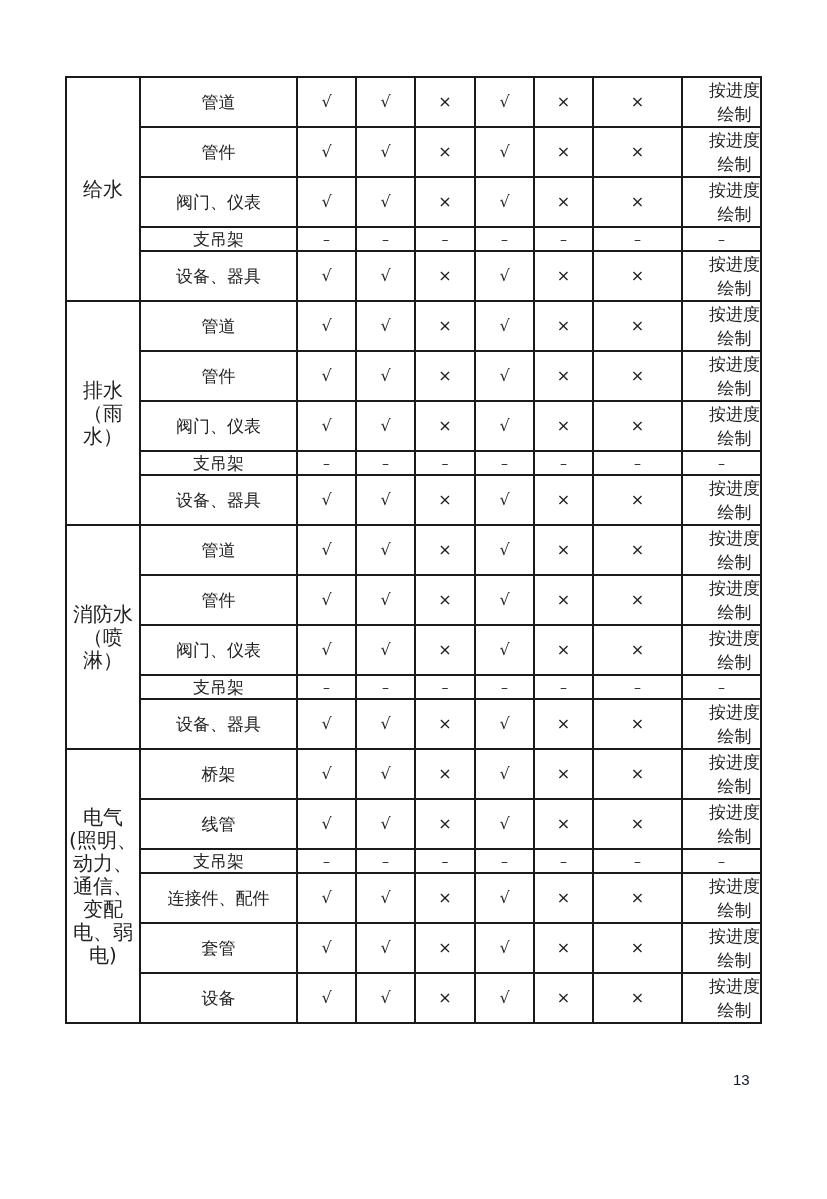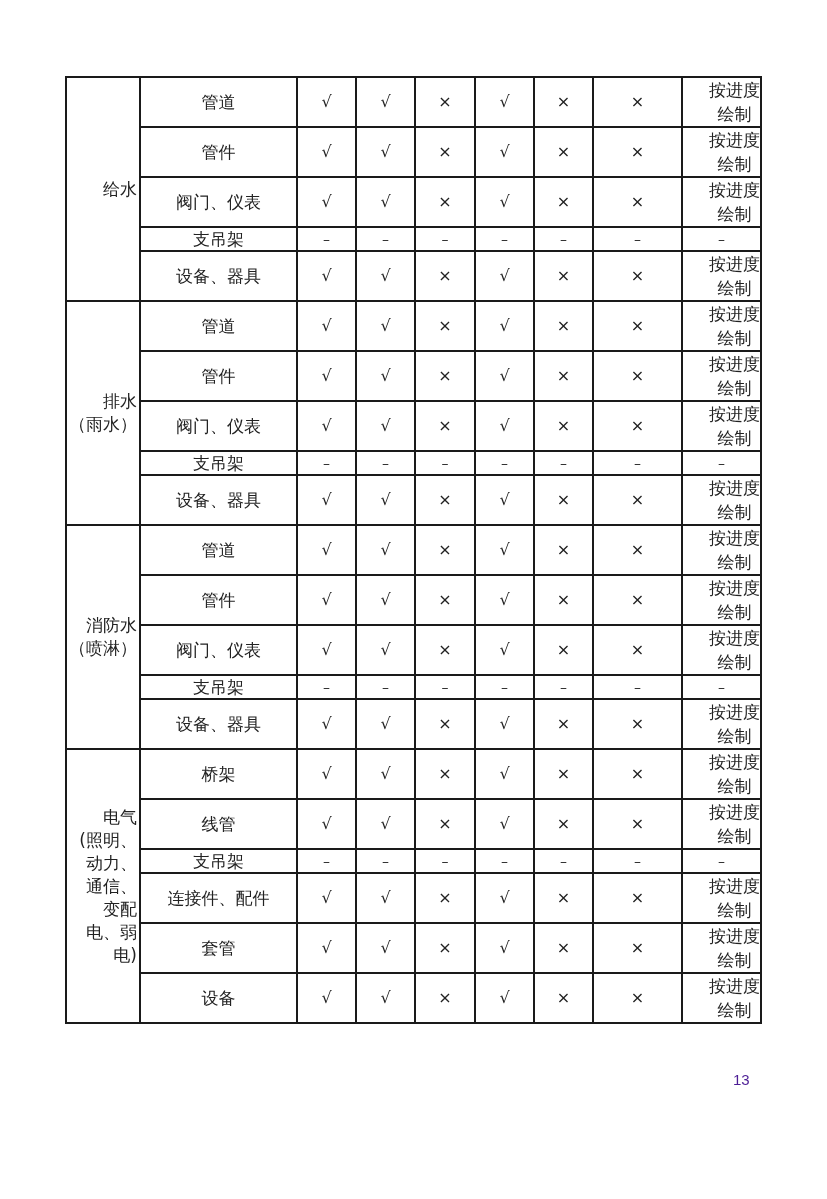--- a/index.html
+++ b/index.html
@@ -1,25 +1,25 @@
 <!DOCTYPE html>
 <html><head>
 <meta charset="utf-8">
 <style>
   html,body{margin:0;padding:0;background:#fff;}
   body{width:827px;height:1199px;position:relative;font-family:"DejaVu Sans","Liberation Sans",sans-serif;color:#222;}
   table{position:absolute;left:65px;top:76px;border-collapse:collapse;table-layout:fixed;}
   td{border:2px solid #1a1a1a;text-align:center;vertical-align:middle;padding:0;font-size:17px;line-height:24px;}
-  td.grp{font-size:17px;line-height:23px;padding:0 2px;text-align:right;}
+  td.grp{font-size:20px;line-height:23px;padding:0 2px;}
   tr.tall td{height:47px;}
   tr.short td{height:22px;line-height:20px;}
   td.mark{font-size:16px;}
   td.dash{font-size:14px;color:#333;}
   td.note{font-size:17px;line-height:24px;padding-left:26px;}
-  .pagenum{position:absolute;left:733px;top:1071px;font-family:"Liberation Sans",sans-serif;font-size:15px;color:#4c1d95;}
+  .pagenum{position:absolute;left:733px;top:1071px;font-family:"Liberation Sans",sans-serif;font-size:15px;color:#0f172a;}
 </style>
 </head>
 <body>
 
 <table>
   <colgroup>
     <col style="width:74px">
       <col style="width:157px">
       <col style="width:59px">
       <col style="width:59px">

